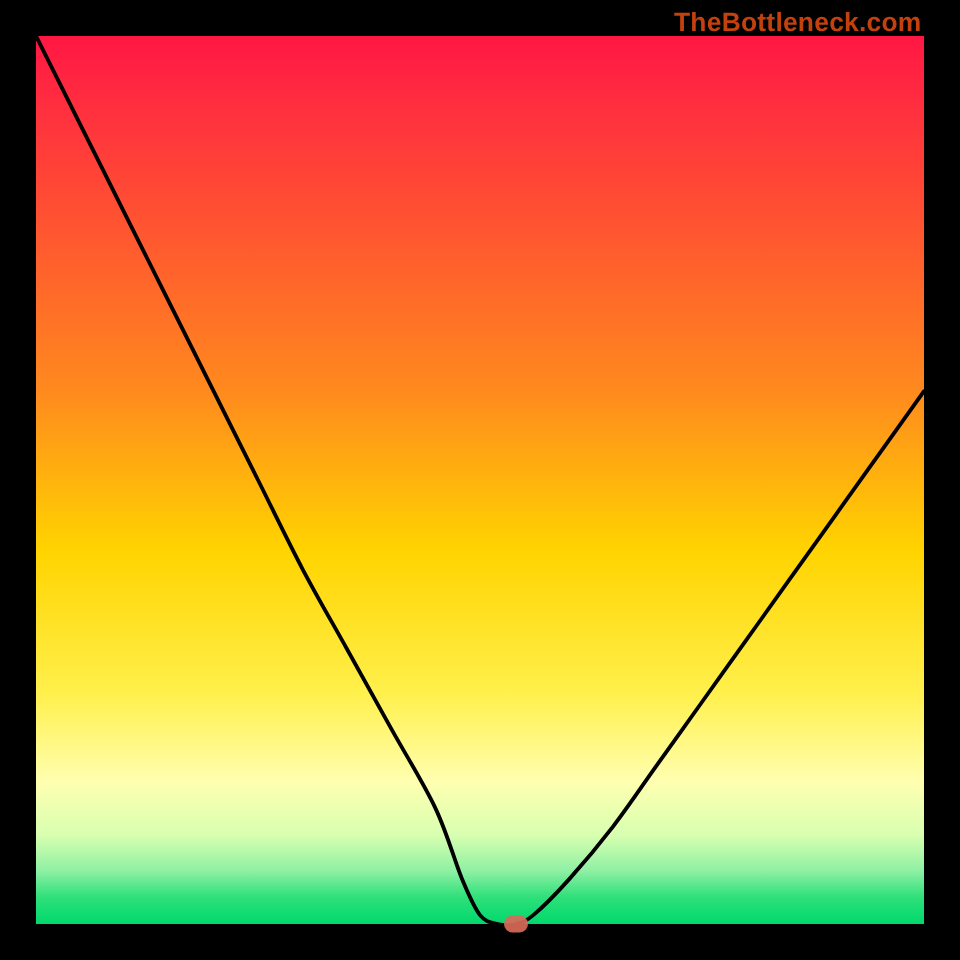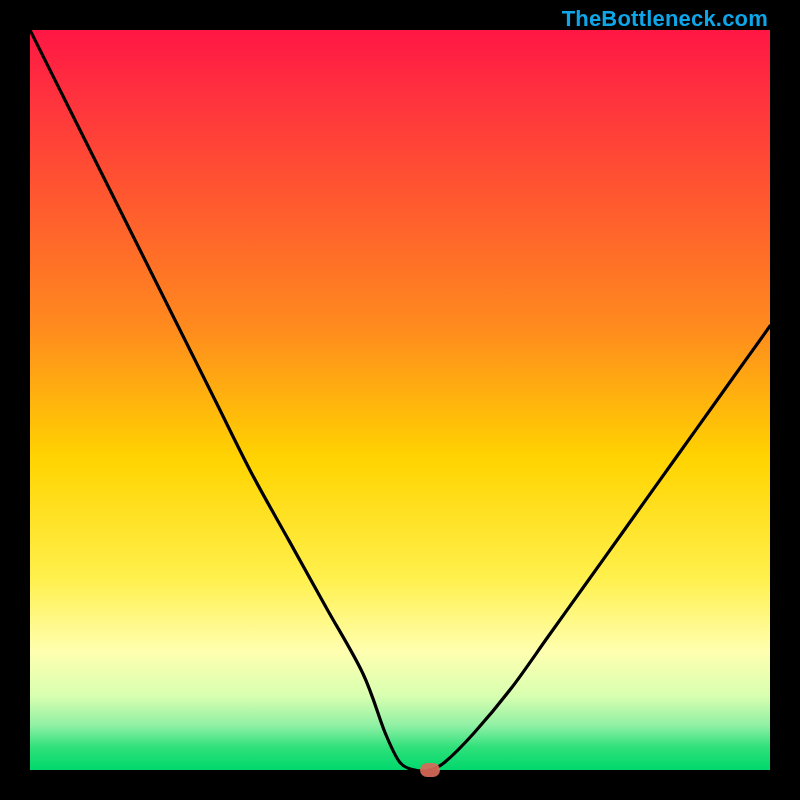--- a/index.html
+++ b/index.html
@@ -36,21 +36,21 @@
       #d8ffb0 90%,
       #8ff0a4 94%,
       #2ee07a 97%,
       #00d86c 100%
     );
   }
   .attribution {
     position: absolute;
     top: 6px;
     right: 32px;
-    color: #0ea5e9;
+    color: #c2410c;
     font-size: 22px;
     font-weight: 600;
     letter-spacing: 0.2px;
   }
   svg.curve {
     position: absolute;
     left: 0;
     top: 0;
     width: 740px;
     height: 740px;

